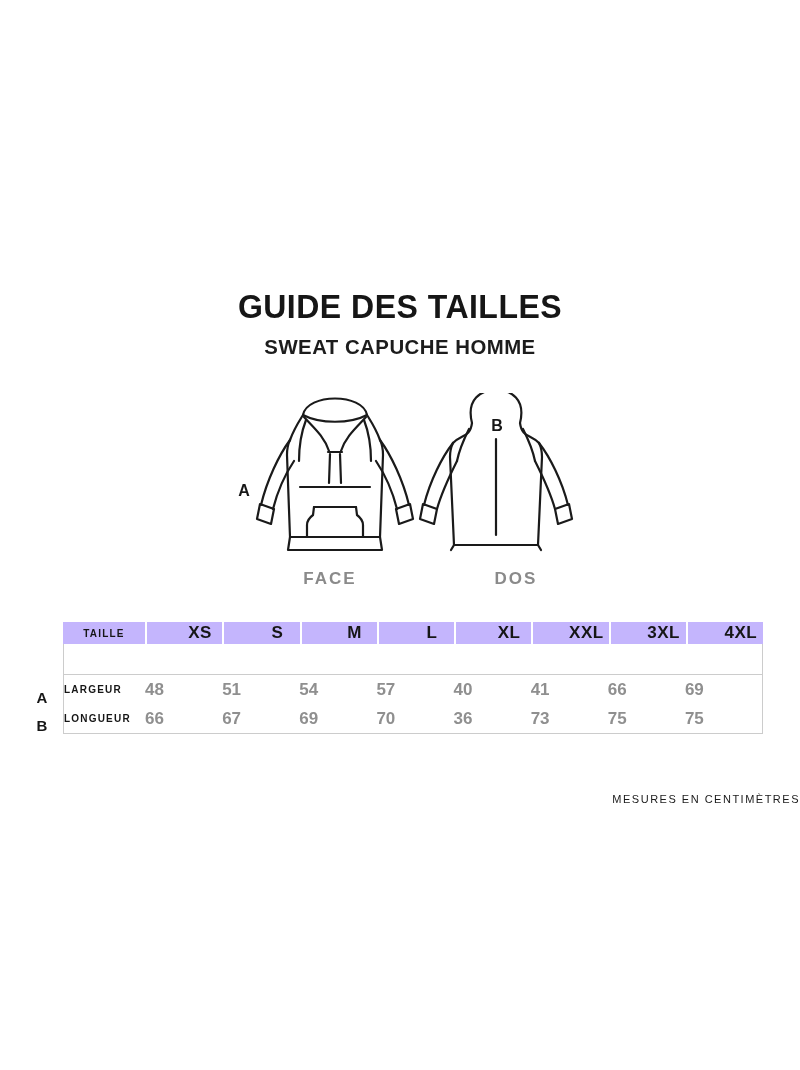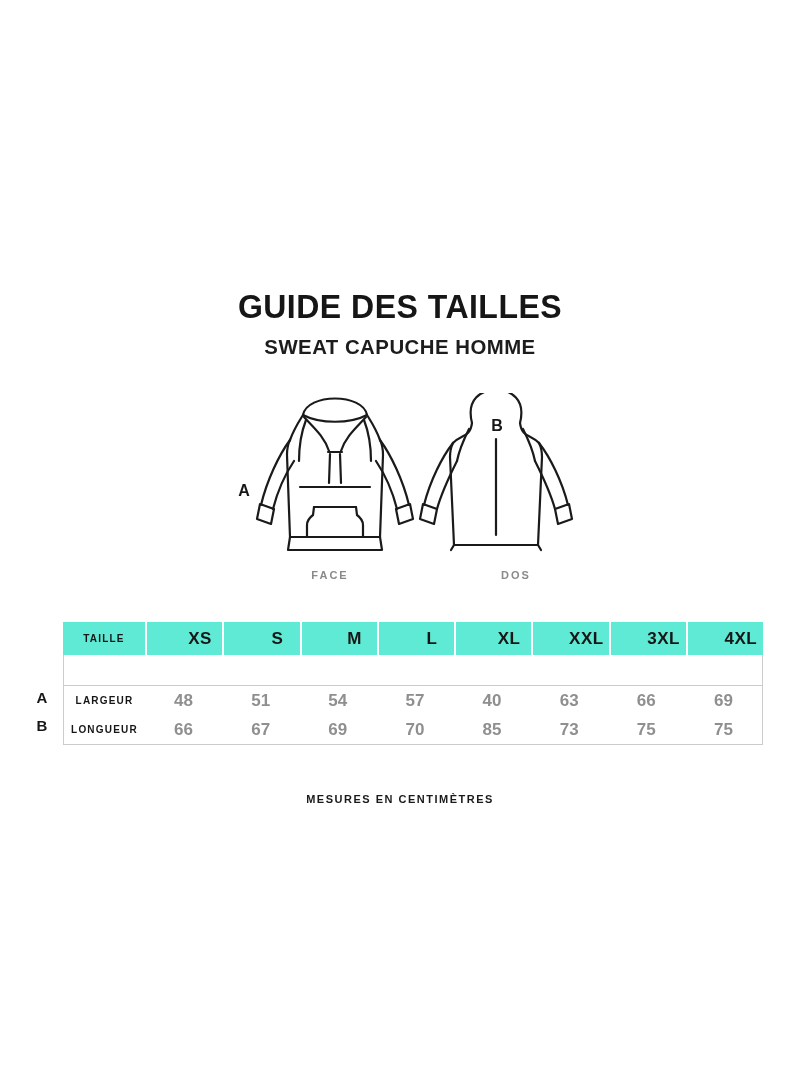--- a/index.html
+++ b/index.html
@@ -31,65 +31,63 @@
   .diagram-back  { left:411px; }
   .marker {
     position:absolute; width:18px; text-align:center;
     font-size:16px; font-weight:bold; color:#161616;
   }
   .marker-a { left:235px; top:465px; }
   .marker-b { left:488px; top:400px; }
   .diagram-caption {
     position:absolute; top:552px; width:170px;
     text-align:center;
-    font-size:11px; font-weight:bold; letter-spacing:2px;
+    font-size:17px; font-weight:bold; letter-spacing:2px;
     color:#8a8a8a;
   }
   .caption-face { left:245px; }
   .caption-dos  { left:431px; }
 
   .size-table { position:absolute; left:63px; top:605px; width:700px; }
   .header-row {
     display:grid; grid-template-columns:82px repeat(8,1fr);
-    height:33px; background:#5eead4;
+    height:22px; background:#c4b5fd;
   }
   .header-cell {
     display:flex; align-items:center; justify-content:center;
     color:#161616;
   }
   .header-cell + .header-cell { border-left:2px solid #ffffff; }
   .header-cell.small-label { font-size:10px; font-weight:bold; letter-spacing:1.2px; }
   .header-cell.size-label  { font-size:17px; font-weight:bold; letter-spacing:0.5px;padding-left:31px; }
   .table-body { border:1px solid #cccccc; border-top:none; }
   .spacer-row { height:31px; border-bottom:1px solid #cccccc; background:#ffffff; }
   .data-row {
     display:grid; grid-template-columns:81px repeat(8,1fr);
     height:29px; align-items:center;
   }
   .row-label {
-    text-align:center;
     font-size:10px; font-weight:bold; letter-spacing:1.2px;
     color:#161616;
   }
   .value-cell {
-    text-align:center;
     font-size:17px; font-weight:bold;
     color:#8f8f8f;
   }
   .row-marker {
     position:absolute; width:18px; text-align:center;
     font-size:15px; font-weight:bold; color:#161616;
   }
   .row-marker-a { left:33px; top:672px; }
   .row-marker-b { left:33px; top:700px; }
 
   .footer-note {
     position:absolute; top:776px; left:0; width:100%;
-    text-align:center;
-    font-size:11px; font-weight:bold; letter-spacing:1.5px;
+    text-align:right;
+    font-size:11px; font-weight:normal; letter-spacing:1.5px;
     color:#1a1a1a;
   }
   svg .ln { fill:none; stroke:#1a1a1a; stroke-width:2.2; stroke-linecap:round; stroke-linejoin:round; }
 </style>
 </head>
 <body>
 
 <div class="page">
 
   <div class="title">GUIDE DES TAILLES</div>
@@ -177,31 +175,31 @@
     </div>
     <div class="table-body">
       <div class="spacer-row"></div>
       <div class="data-row">
         <div class="row-label">LARGEUR</div>
         <div class="value-cell">48</div>
         <div class="value-cell">51</div>
         <div class="value-cell">54</div>
         <div class="value-cell">57</div>
         <div class="value-cell">40</div>
-        <div class="value-cell">63</div>
+        <div class="value-cell">41</div>
         <div class="value-cell">66</div>
         <div class="value-cell">69</div>
       </div>
       <div class="data-row">
         <div class="row-label">LONGUEUR</div>
         <div class="value-cell">66</div>
         <div class="value-cell">67</div>
         <div class="value-cell">69</div>
         <div class="value-cell">70</div>
-        <div class="value-cell">85</div>
+        <div class="value-cell">36</div>
         <div class="value-cell">73</div>
         <div class="value-cell">75</div>
         <div class="value-cell">75</div>
       </div>
     </div>
   </div>
 
   <div class="row-marker row-marker-a">A</div>
   <div class="row-marker row-marker-b">B</div>
 

